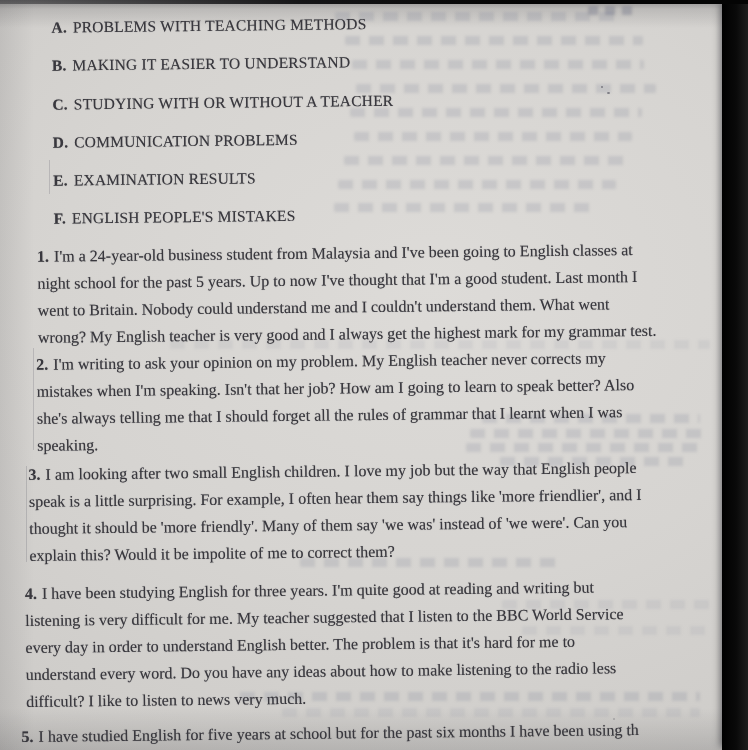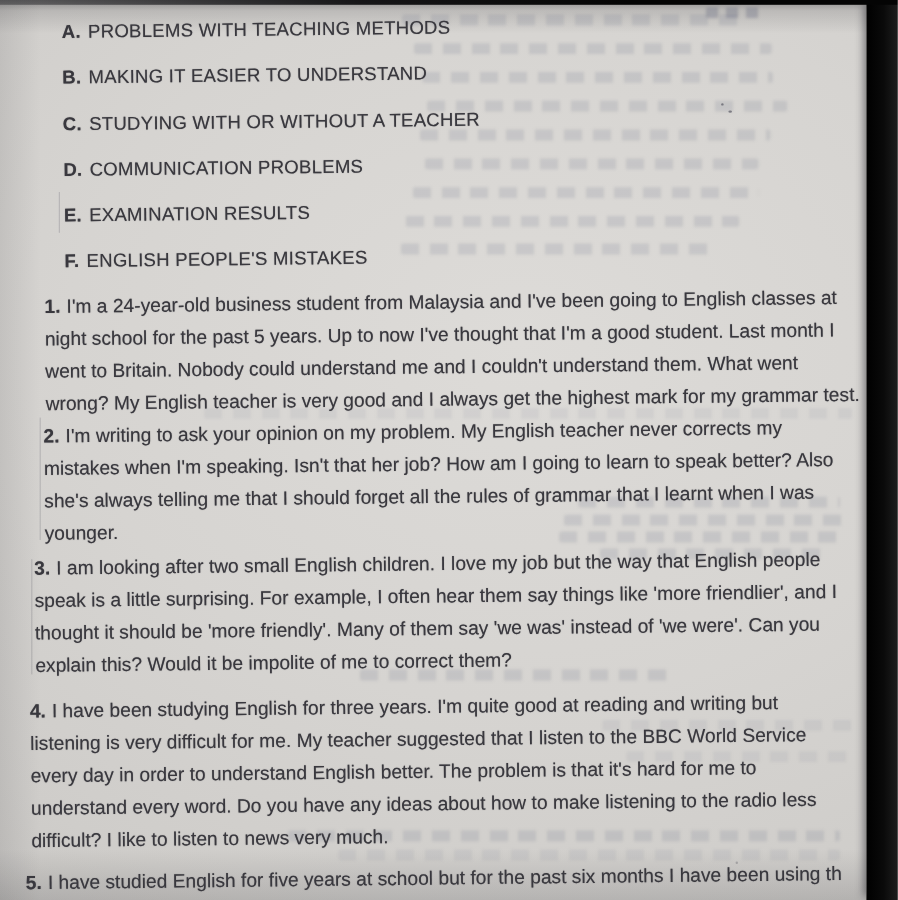--- a/index.html
+++ b/index.html
@@ -1,18 +1,18 @@
 <!DOCTYPE html>
 <html><head>
 <meta charset="utf-8">
 <style>
   html,body{margin:0;padding:0;background:#222;}
   .photo{
     position:relative;width:748px;height:750px;overflow:hidden;
-    font-family:Liberation Sans, sans-serif;
+    font-family:Liberation Serif, serif;
     background:
       linear-gradient(180deg, rgba(35,35,40,0.40) 0px, rgba(35,35,40,0.14) 9px, rgba(35,35,40,0) 28px),
       linear-gradient(0deg, rgba(40,40,45,0.16) 0px, rgba(40,40,45,0) 42px),
       linear-gradient(90deg, rgba(40,40,45,0.10) 0px, rgba(40,40,45,0) 34px),
       radial-gradient(120% 95% at 58% 38%, #dddbd8 0%, #d6d4d1 42%, #cfcdca 70%, #c2c0bd 100%);
   }
   
   .content{
     position:absolute;inset:0;z-index:5;
     transform:rotate(-0.65deg);transform-origin:50% 45%;
@@ -87,21 +87,21 @@
         <div class="para" style="top: 239px; left: 38px;">
           <span class="pline"><span class="pnum">1.</span><span>I'm a 24-year-old business student from Malaysia and I've been going to English classes at</span></span>
           <span class="pline"><span>night school for the past 5 years. Up to now I've thought that I'm a good student. Last month I</span></span>
           <span class="pline"><span>went to Britain. Nobody could understand me and I couldn't understand them. What went</span></span>
           <span class="pline"><span>wrong? My English teacher is very good and I always get the highest mark for my grammar test.</span></span>
         </div>
         <div class="para" style="top: 347px; left: 36px;">
           <span class="pline"><span class="pnum">2.</span><span>I'm writing to ask your opinion on my problem. My English teacher never corrects my</span></span>
           <span class="pline"><span>mistakes when I'm speaking. Isn't that her job? How am I going to learn to speak better? Also</span></span>
           <span class="pline"><span>she's always telling me that I should forget all the rules of grammar that I learnt when I was</span></span>
-          <span class="pline"><span>younger.</span></span>
+          <span class="pline"><span>speaking.</span></span>
         </div>
         <div class="para" style="top: 457px; left: 27px;">
           <span class="pline"><span class="pnum">3.</span><span>I am looking after two small English children. I love my job but the way that English people</span></span>
           <span class="pline"><span>speak is a little surprising. For example, I often hear them say things like 'more friendlier', and I</span></span>
           <span class="pline"><span>thought it should be 'more friendly'. Many of them say 'we was' instead of 'we were'. Can you</span></span>
           <span class="pline"><span>explain this? Would it be impolite of me to correct them?</span></span>
         </div>
         <div class="para" style="top: 576px; left: 22px;">
           <span class="pline"><span class="pnum">4.</span><span>I have been studying English for three years. I'm quite good at reading and writing but</span></span>
           <span class="pline"><span>listening is very difficult for me. My teacher suggested that I listen to the BBC World Service</span></span>

